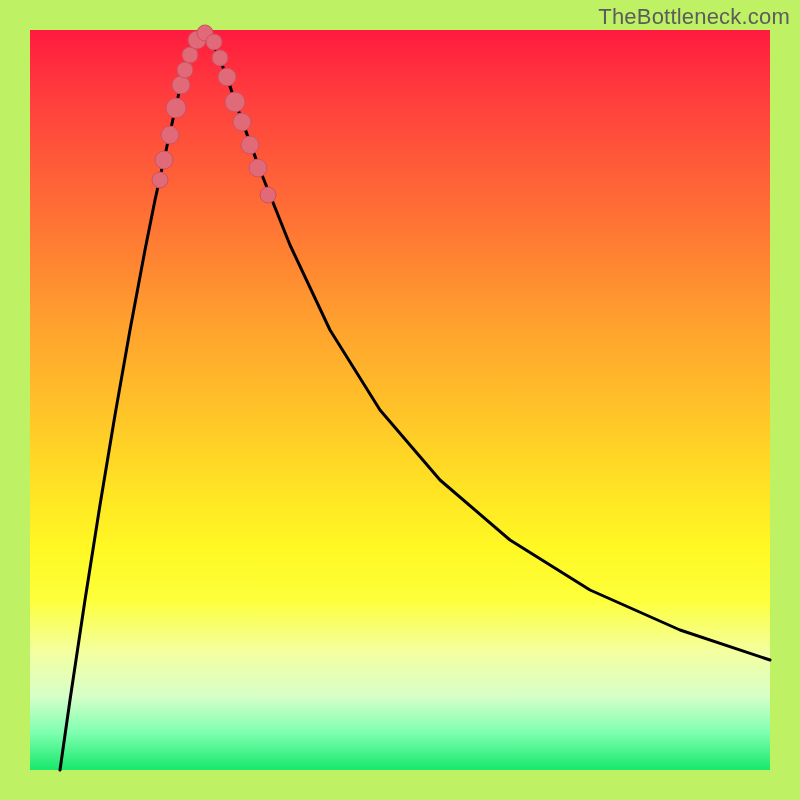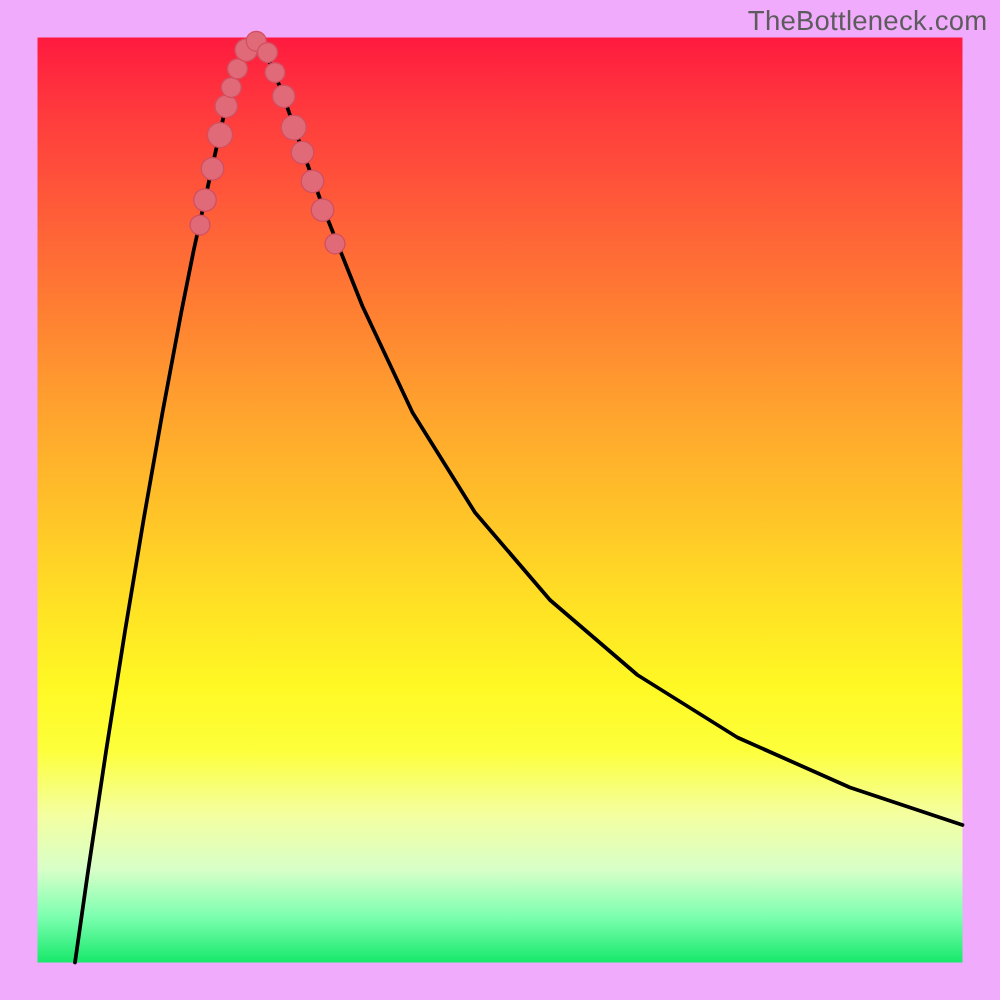--- a/index.html
+++ b/index.html
@@ -7,21 +7,21 @@
     padding: 0;
     width: 800px;
     height: 800px;
     overflow: hidden;
     background: #000;
     font-family: Arial, Helvetica, sans-serif;
   }
   .frame {
     position: absolute;
     inset: 0;
-    background: #f0abfc;
+    background: #bef264;
   }
   .plot-area {
     position: absolute;
     left: 30px;
     top: 30px;
     width: 740px;
     height: 740px;
     
     background: linear-gradient(to bottom,
       #ff1a3f 0%,

